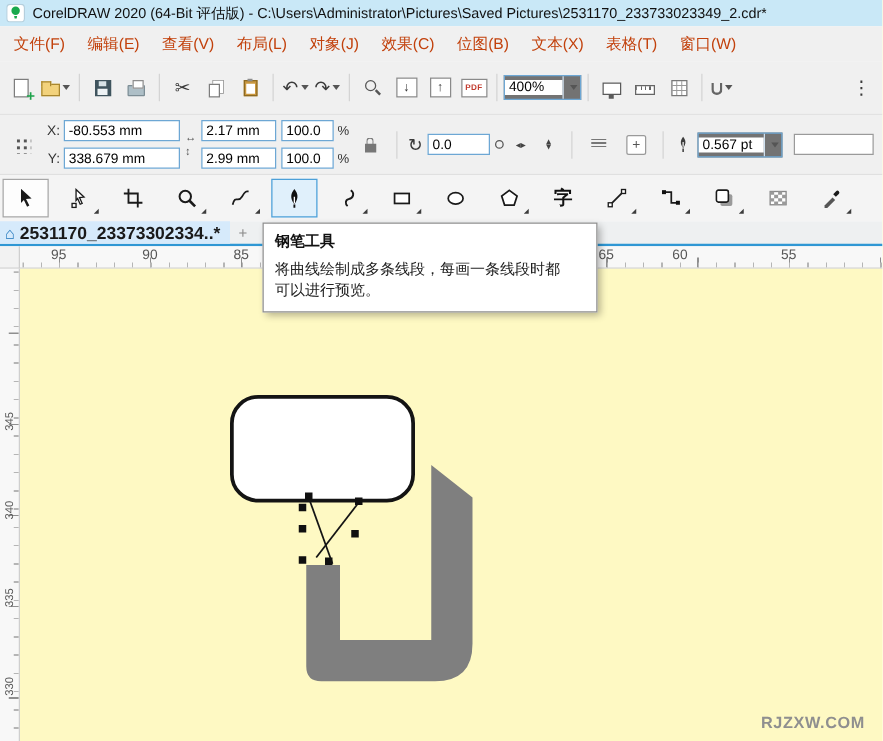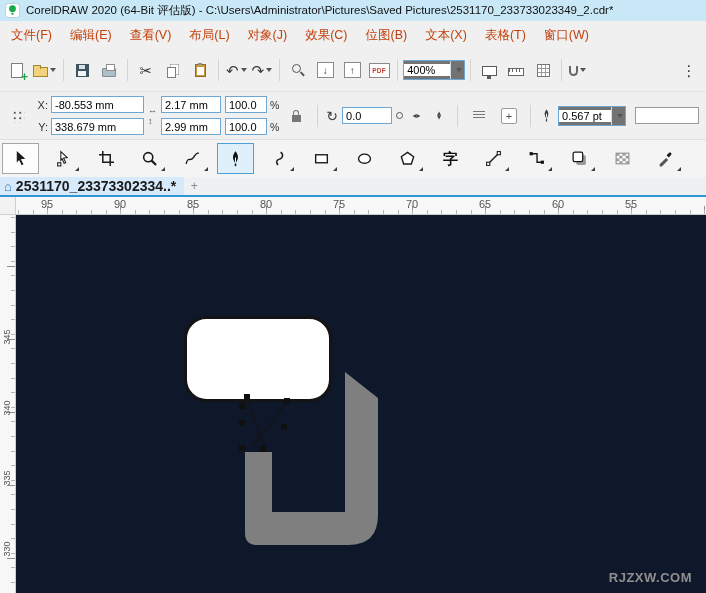--- a/index.html
+++ b/index.html
@@ -96,21 +96,21 @@
     background-size:100% 4px,100% 8px; background-position:2px 100%,31px 100%; background-repeat:no-repeat; }
   .hlab { position:absolute; top:1px; font-size:11px; color:#555; transform:translateX(-50%); }
   .canvas-row { height:378px; display:flex; }
   .ruler-v { width:16px; position:relative; background:#f8f8f8; border-right:1px solid #cfcfcf;
     background-image:repeating-linear-gradient(to bottom,#b5b5b5 0 1px,transparent 1px 14.6px),
                      repeating-linear-gradient(to bottom,#8f8f8f 0 1px,transparent 1px 73px);
     background-size:4px 100%,8px 100%; background-position:100% 2px,100% 51px; background-repeat:no-repeat; }
   .vlab { position:absolute; left:-5px; width:24px; height:10px; line-height:10px; text-align:center; font-size:9px; color:#555; transform:rotate(-90deg); }
 
   
-  .canvas { flex:1; position:relative; background:#0f172a; overflow:hidden; }
+  .canvas { flex:1; position:relative; background:#fef9c3; overflow:hidden; }
   .canvas svg { position:absolute; left:0; top:0; }
   .watermark { position:absolute; right:14px; bottom:8px; font-size:13px; font-weight:700; letter-spacing:.5px; color:#8f8f8f; }
 
   
   .tooltip { position:absolute; left:210px; top:178px; width:268px; background:#fff; border:1px solid #8e8e8e; box-shadow:3px 3px 6px rgba(0,0,0,.3); padding:6px 9px 8px; z-index:50; }
   .tt-title { font-weight:700; font-size:12px; color:#111; margin-bottom:5px; }
   .tt-line { font-size:12px; color:#222; line-height:17px; white-space:nowrap; }
 </style>
 </head>
 <body>
@@ -390,21 +390,21 @@
   <div class="ruler-row">
     <div class="ruler-corner"></div>
     <div class="ruler-h">
       <span class="hlab" style="left:31px">95</span>
       <span class="hlab" style="left:104px">90</span>
       <span class="hlab" style="left:177px">85</span>
       <span class="hlab" style="left:250px">80</span>
       <span class="hlab" style="left:323px">75</span>
       <span class="hlab" style="left:396px">70</span>
       <span class="hlab" style="left:469px">65</span>
-      <span class="hlab" style="left:542px">60</span>
+      <span class="hlab" style="left:528px">60</span>
       <span class="hlab" style="left:615px">55</span>
     </div>
   </div>
 
   <div class="canvas-row">
     <div class="ruler-v">
       <span class="vlab" style="top:117px">345</span>
       <span class="vlab" style="top:188px">340</span>
       <span class="vlab" style="top:258px">335</span>
       <span class="vlab" style="top:329px">330</span>
@@ -424,14 +424,19 @@
           <rect x="223" y="205" width="6" height="6"></rect>
           <rect x="265" y="209" width="6" height="6"></rect>
           <rect x="223" y="230" width="6" height="6"></rect>
           <rect x="244" y="231" width="6" height="6"></rect>
         </g>
       </svg>
       <div class="watermark">RJZXW.COM</div>
     </div>
   </div>
 
+  <div class="tooltip">
+    <div class="tt-title">钢笔工具</div>
+    <div class="tt-line">将曲线绘制成多条线段，每画一条线段时都</div>
+    <div class="tt-line">可以进行预览。</div>
+  </div>
 
 </div>
 
 </body></html>

